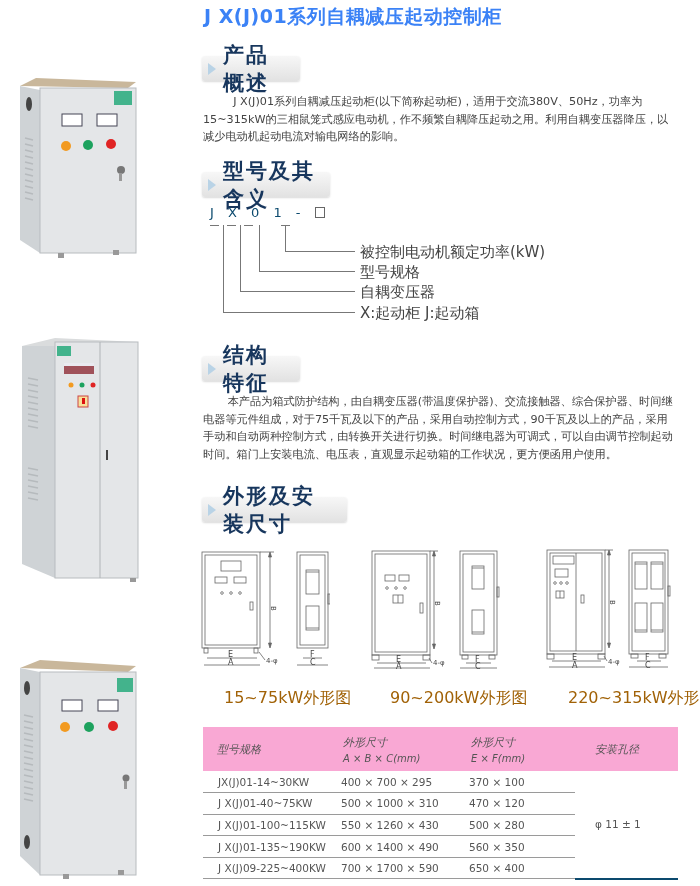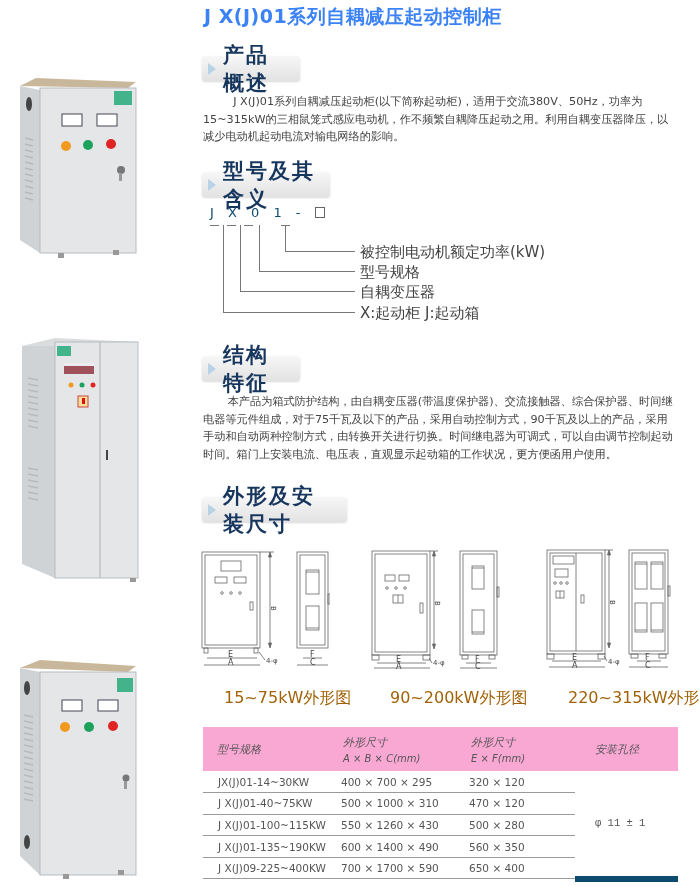--- a/index.html
+++ b/index.html
@@ -327,22 +327,22 @@
     </th>
     <th style="width:114px;">
       <div>外形尺寸</div>
       <div style="font-size:10px;margin-top:3px;">E × F(mm)</div>
     </th>
     <th style="padding-left:20px;">安装孔径</th>
   </tr>
   <tr class="row">
     <td class="c1">JX(J)01-14~30KW</td>
     <td class="c2">400 × 700 × 295</td>
-    <td class="c3">320 × 120</td>
-    <td class="c4 last-cell" rowspan="5" style="border-bottom:6px solid #0c4a6e;font-family:Liberation Mono, monospace;">φ 11 ± 1</td>
+    <td class="c3">370 × 100</td>
+    <td class="c4 last-cell" rowspan="5" style="border-bottom:2px solid #0c4a6e;">φ 11 ± 1</td>
   </tr>
   <tr class="row">
     <td class="c1">J X(J)01-40~75KW</td>
     <td class="c2">500 × 1000 × 310</td>
     <td class="c3">470 × 120</td>
   </tr>
   <tr class="row">
     <td class="c1">J X(J)01-100~115KW</td>
     <td class="c2">550 × 1260 × 430</td>
     <td class="c3">500 × 280</td>

